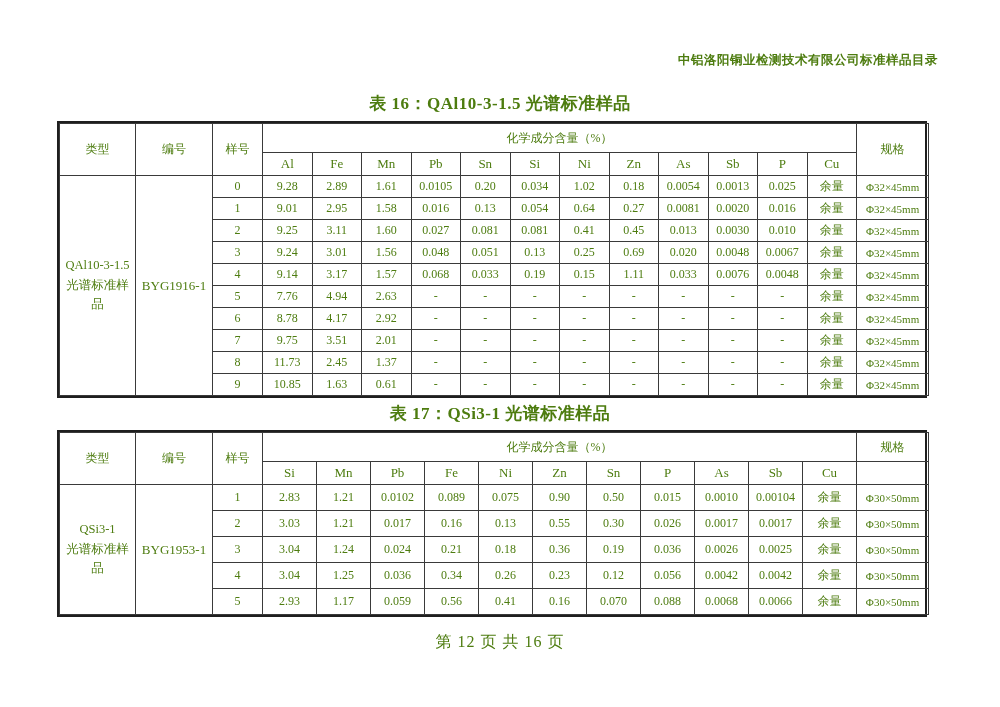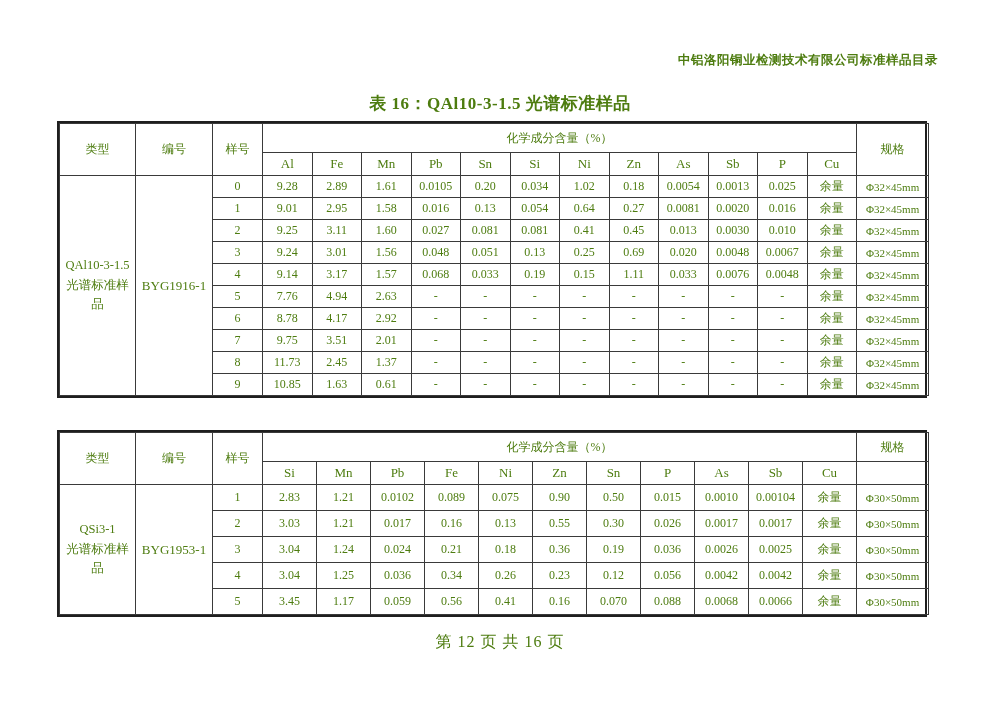--- a/index.html
+++ b/index.html
@@ -285,20 +285,21 @@
             <td class="num-cell">-</td>
             <td class="num-cell">-</td>
             <td class="num-cell">-</td>
             <td class="num-cell">余量</td>
             <td class="spec-cell">Φ32×45mm</td>
           </tr>
         </tbody>
       </table>
     </div>
 
+  <div class="tbl-title title-17">表 17：QSi3-1 光谱标准样品</div>
   <div class="tbl-wrap wrap-17">
       <table class="stdtable">
         <colgroup>
           <col style="width: 76px;">
           <col style="width: 77px;">
           <col style="width: 50px;">
           <col style="width: 54px;">
           <col style="width: 54px;">
           <col style="width: 54px;">
           <col style="width: 54px;">
@@ -395,21 +396,21 @@
             <td class="num-cell">0.23</td>
             <td class="num-cell">0.12</td>
             <td class="num-cell">0.056</td>
             <td class="num-cell">0.0042</td>
             <td class="num-cell">0.0042</td>
             <td class="num-cell">余量</td>
             <td class="spec-cell">Φ30×50mm</td>
           </tr>
           <tr style="height: 26px;">
             <td class="num-cell">5</td>
-            <td class="num-cell">3.45</td>
+            <td class="num-cell">2.93</td>
             <td class="num-cell">1.17</td>
             <td class="num-cell">0.059</td>
             <td class="num-cell">0.56</td>
             <td class="num-cell">0.41</td>
             <td class="num-cell">0.16</td>
             <td class="num-cell">0.070</td>
             <td class="num-cell">0.088</td>
             <td class="num-cell">0.0068</td>
             <td class="num-cell">0.0066</td>
             <td class="num-cell">余量</td>

